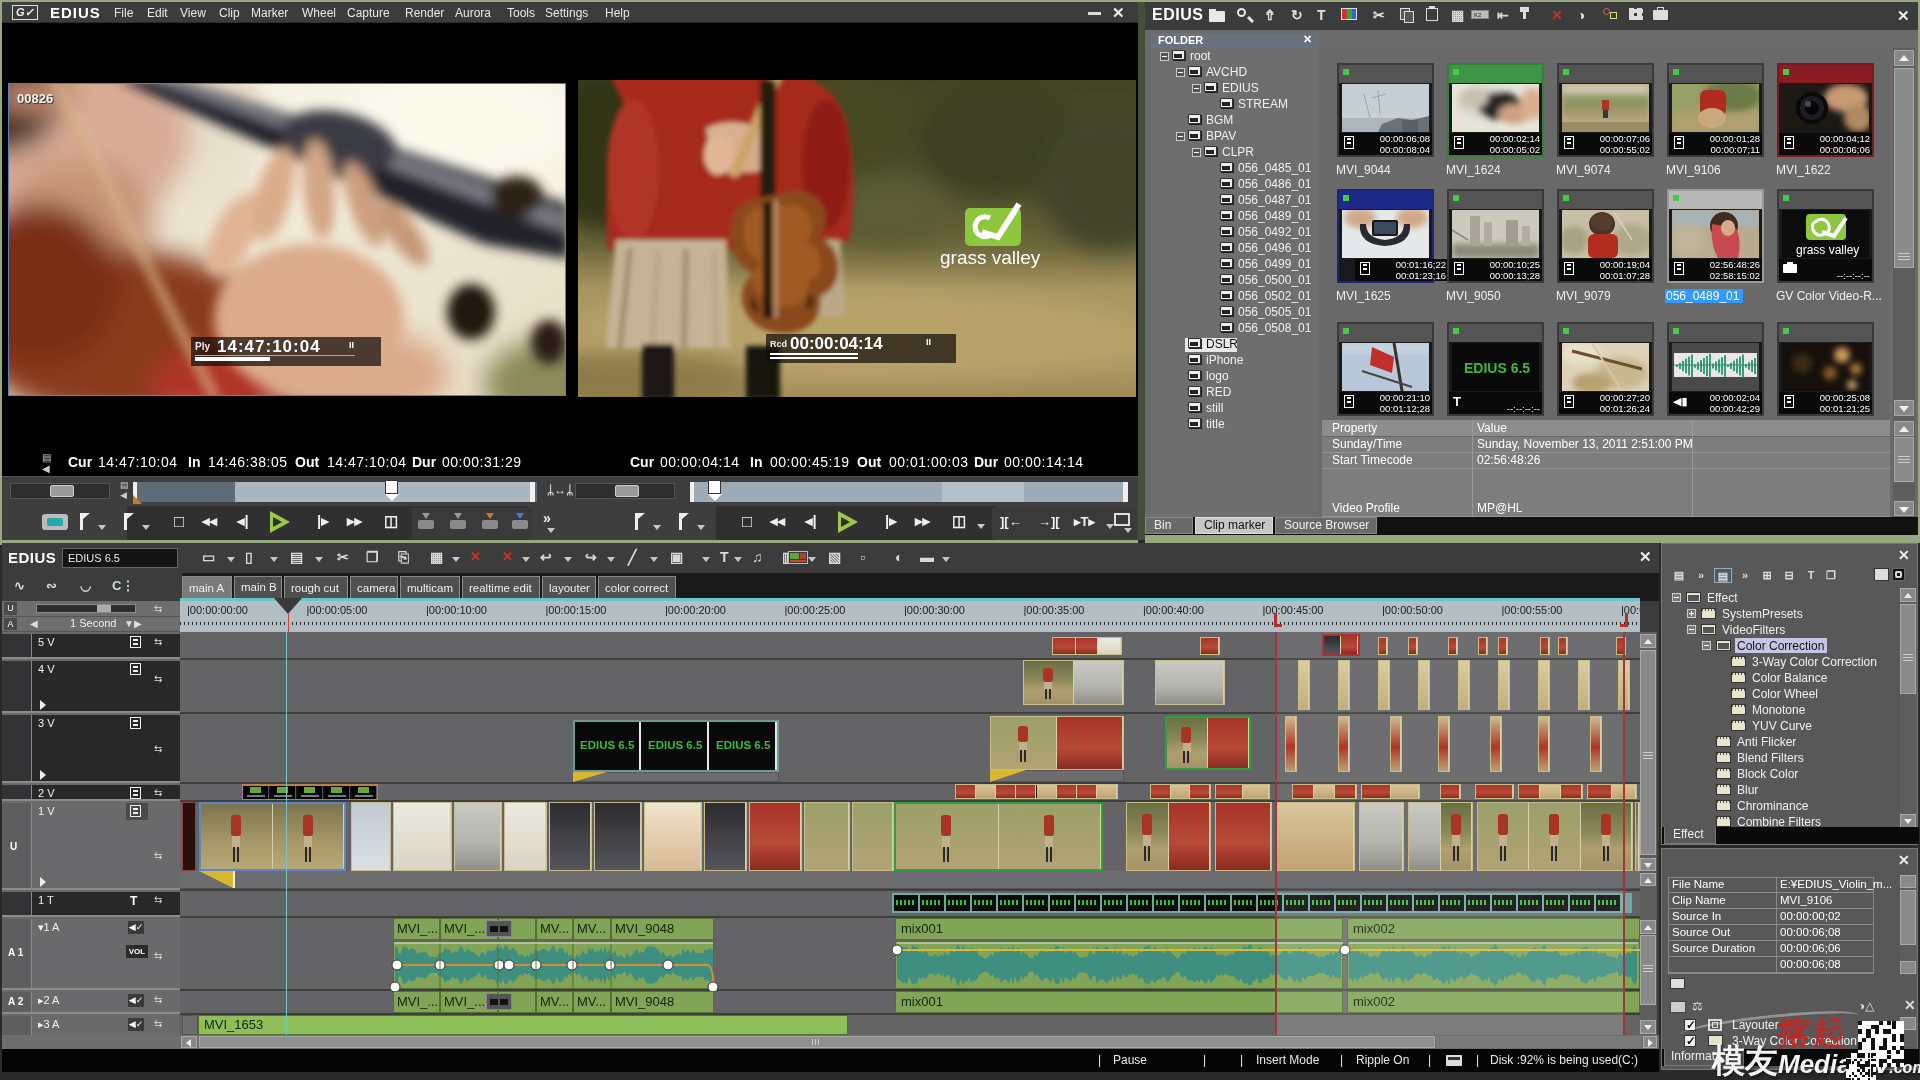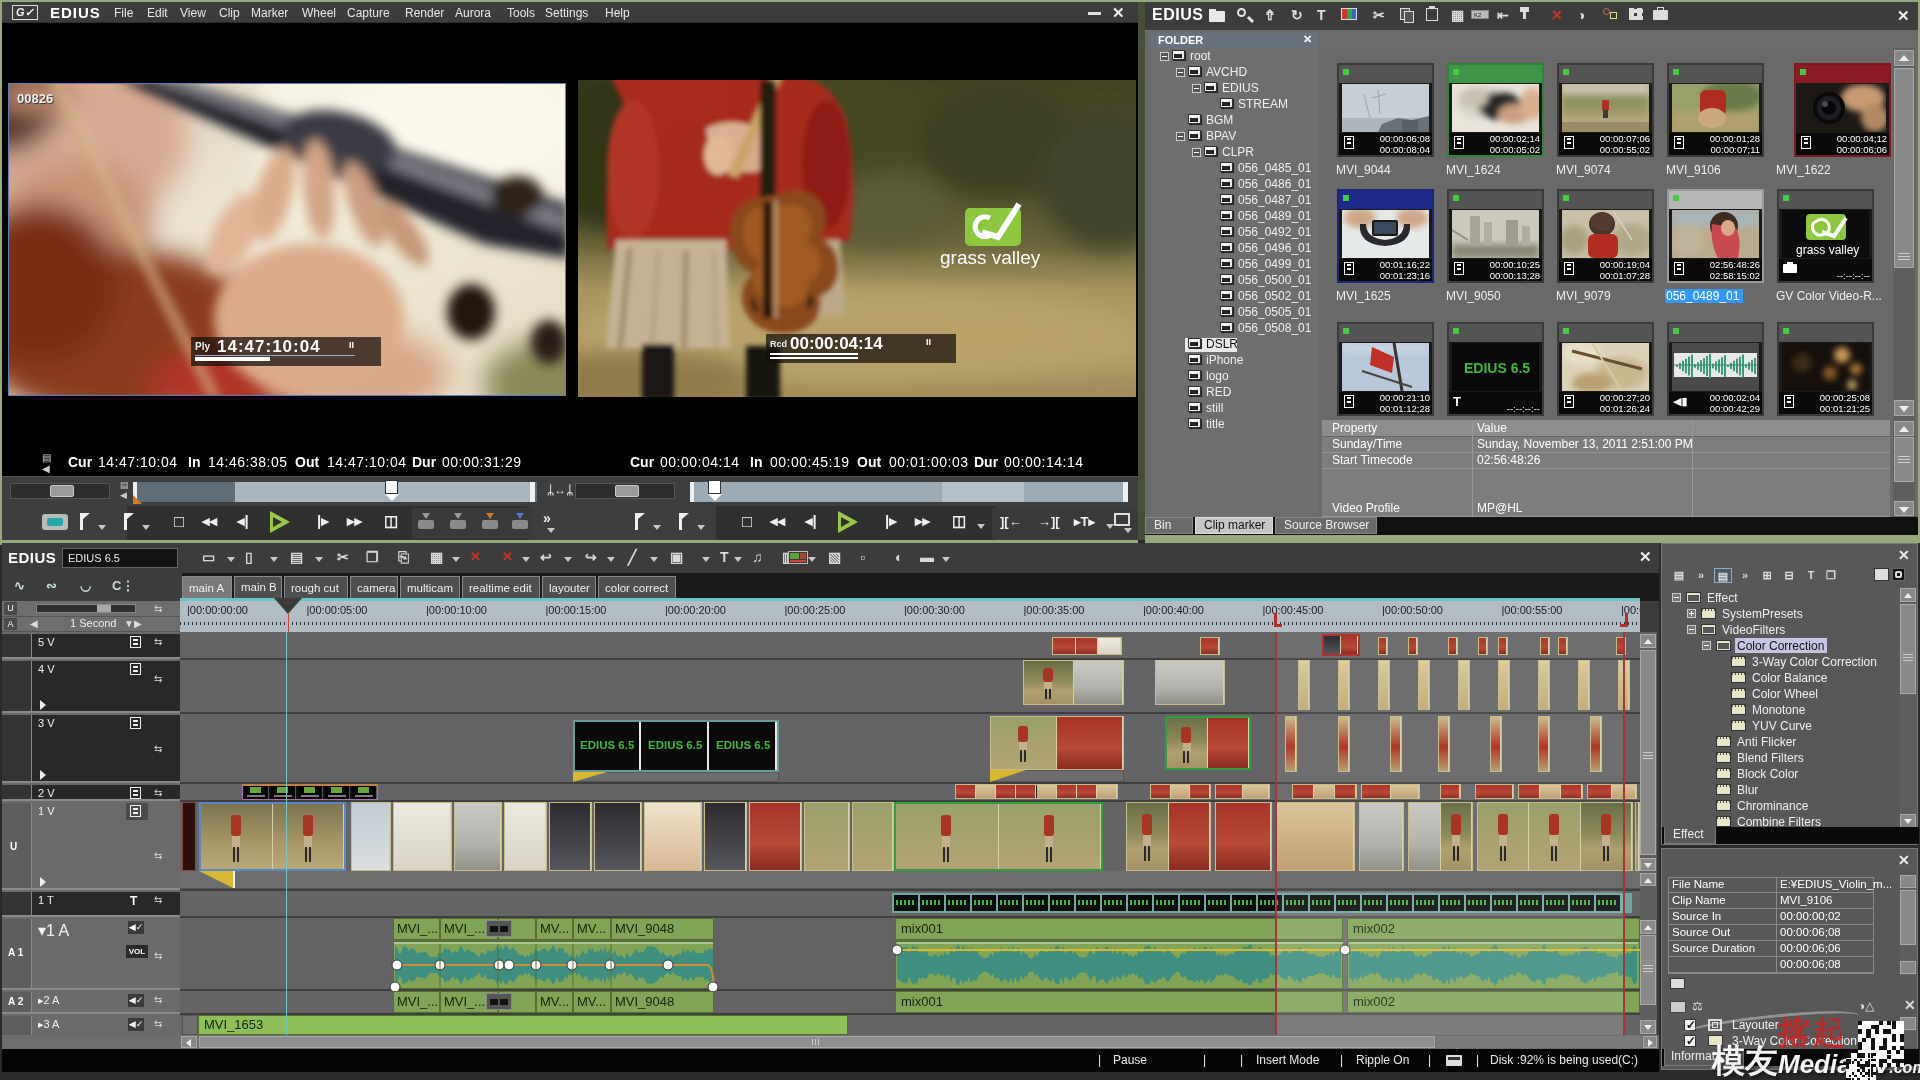--- a/index.html
+++ b/index.html
@@ -464,21 +464,21 @@
             <ellipse cx="40" cy="34" rx="14" ry="10" fill="#caa87e"></ellipse>
           </svg></div>
         <div class="abs" style="left:0px;top:68px;width:93px;height:22px;background:#0a0a0a;">
           <div class="abs" style="left:5px;top:3px;width:10px;height:13px;border:1.5px solid #fff;"></div>
           <div class="abs" style="left:8px;top:5px;width:4px;height:2px;background:#fff;"></div>
           <div class="abs" style="left:8px;top:9px;width:4px;height:2px;background:#fff;"></div>
           <div class="abs" style="right:2px;top:0px;color:#fff;font-size:9.5px;text-align:right;line-height:11px;">00:00:01;28<br>00:00:07;11</div>
         </div>
       </div>
       <div class="abs" style="left:344px;top:115px;color:#f0f0f0;font-size:12px;">MVI_9106</div>
-      <div class="abs" style="left:455px;top:15px;width:97px;height:94px;background:#1a1a1a;border:2px solid #7a1a20;margin-left:17px;">
+      <div class="abs" style="left:455px;top:15px;width:97px;height:94px;background:#1a1a1a;border:2px solid #7a1a20;">
         <div class="abs" style="left:0;top:0;width:93px;height:18px;background:#8c1c24;"></div>
         <div class="abs" style="left:4px;top:4px;width:6px;height:6px;background:#44cc44;"></div>
         <div class="abs" style="left:3px;top:19px;width:87px;height:48px;overflow:hidden;"><svg width="87" height="48">
             <defs>
               <filter id="bb" x="-30%" y="-30%" width="160%" height="160%">
                 <feGaussianBlur stdDeviation="3"></feGaussianBlur>
               </filter>
             </defs>
             <rect width="87" height="48" fill="#1c1814"></rect>
             <g filter="url(#bb)">
@@ -509,21 +509,21 @@
             </defs>
             <rect width="87" height="48" fill="#e6e9ea"></rect>
             <g filter="url(#bb)">
               <ellipse cx="18" cy="8" rx="16" ry="10" fill="#d0a888"></ellipse>
               <ellipse cx="70" cy="8" rx="16" ry="10" fill="#d0a888"></ellipse>
             </g>
             <path d="M18 14 Q 16 34 43 36 Q 70 34 68 14 L 62 14 Q 62 28 43 30 Q 24 28 24 14 Z" fill="#2a2a2e"></path>
             <rect x="30" y="10" width="26" height="16" rx="2" fill="#181818"></rect>
             <rect x="32" y="12" width="22" height="12" fill="#3a4a5a"></rect>
           </svg></div>
-        <div class="abs" style="left:0px;top:68px;width:93px;height:22px;background:#0a0a0a;">
+        <div class="abs" style="left:16px;top:68px;width:93px;height:22px;background:#0a0a0a;">
           <div class="abs" style="left:5px;top:3px;width:10px;height:13px;border:1.5px solid #fff;"></div>
           <div class="abs" style="left:8px;top:5px;width:4px;height:2px;background:#fff;"></div>
           <div class="abs" style="left:8px;top:9px;width:4px;height:2px;background:#fff;"></div>
           <div class="abs" style="right:2px;top:0px;color:#fff;font-size:9.5px;text-align:right;line-height:11px;">00:01:16;22<br>00:01:23;16</div>
         </div>
       </div>
       <div class="abs" style="left:14px;top:241px;color:#f0f0f0;font-size:12px;">MVI_1625</div>
       <div class="abs" style="left:125px;top:141px;width:97px;height:94px;background:#1a1a1a;border:2px solid #3a3a3a;">
         <div class="abs" style="left:0;top:0;width:93px;height:18px;background:#545454;"></div>
         <div class="abs" style="left:4px;top:4px;width:6px;height:6px;background:#44cc44;"></div>
@@ -942,21 +942,21 @@
       </div>
       <div class="abs" style="left:0;top:291px;width:178px;height:25px;background:#282828;border-bottom:2px solid #8a8a8a;">
         <div class="abs" style="left:0;top:0;width:30px;height:100%;background:#333335;border-right:1px solid #8a8a8a;"></div>
         <div class="abs" style="left:36px;top:2px;color:#f2f2f2;font-size:11px;">1 T</div>
         <div class="abs" style="left:128px;top:2px;color:#fff;font-size:12px;font-weight:bold;">T</div>
         <div class="abs" style="left:152px;top:2px;color:#ddd;font-size:10px;">⇆</div>
       </div>
       <div class="abs" style="left:0;top:318px;width:178px;height:71px;background:#6a6a6c;border-bottom:2px solid #8a8a8a;">
         <div class="abs" style="left:0;top:0;width:30px;height:100%;background:#5e5e60;border-right:1px solid #8a8a8a;"></div>
         <div class="abs" style="left:6px;top:28px;color:#fff;font-size:10px;font-weight:bold;">A 1</div>
-        <div class="abs" style="left:36px;top:2px;color:#f2f2f2;font-size:16px;">▾1 A</div>
+        <div class="abs" style="left:36px;top:2px;color:#f2f2f2;font-size:11px;">▾1 A</div>
         <div class="abs" style="left:126px;top:2px;width:16px;height:13px;background:#3a3a3a;color:#fff;font-size:9px;text-align:center;line-height:13px;">◀✓</div>
         <div class="abs" style="left:124px;top:26px;width:22px;height:13px;background:#2a2a2a;color:#fff;font-size:8px;text-align:center;line-height:13px;font-weight:bold;">VOL</div>
         <div class="abs" style="left:152px;top:31px;color:#ddd;font-size:10px;">⇆</div>
       </div>
       <div class="abs" style="left:0;top:391px;width:178px;height:22px;background:#6a6a6c;border-bottom:2px solid #8a8a8a;">
         <div class="abs" style="left:0;top:0;width:30px;height:100%;background:#5e5e60;border-right:1px solid #8a8a8a;"></div>
         <div class="abs" style="left:6px;top:4px;color:#fff;font-size:10px;font-weight:bold;">A 2</div>
         <div class="abs" style="left:36px;top:2px;color:#f2f2f2;font-size:11px;">▸2 A</div>
         <div class="abs" style="left:126px;top:2px;width:16px;height:13px;background:#3a3a3a;color:#fff;font-size:9px;text-align:center;line-height:13px;">◀✓</div>
         <div class="abs" style="left:152px;top:2px;color:#ddd;font-size:10px;">⇆</div>

